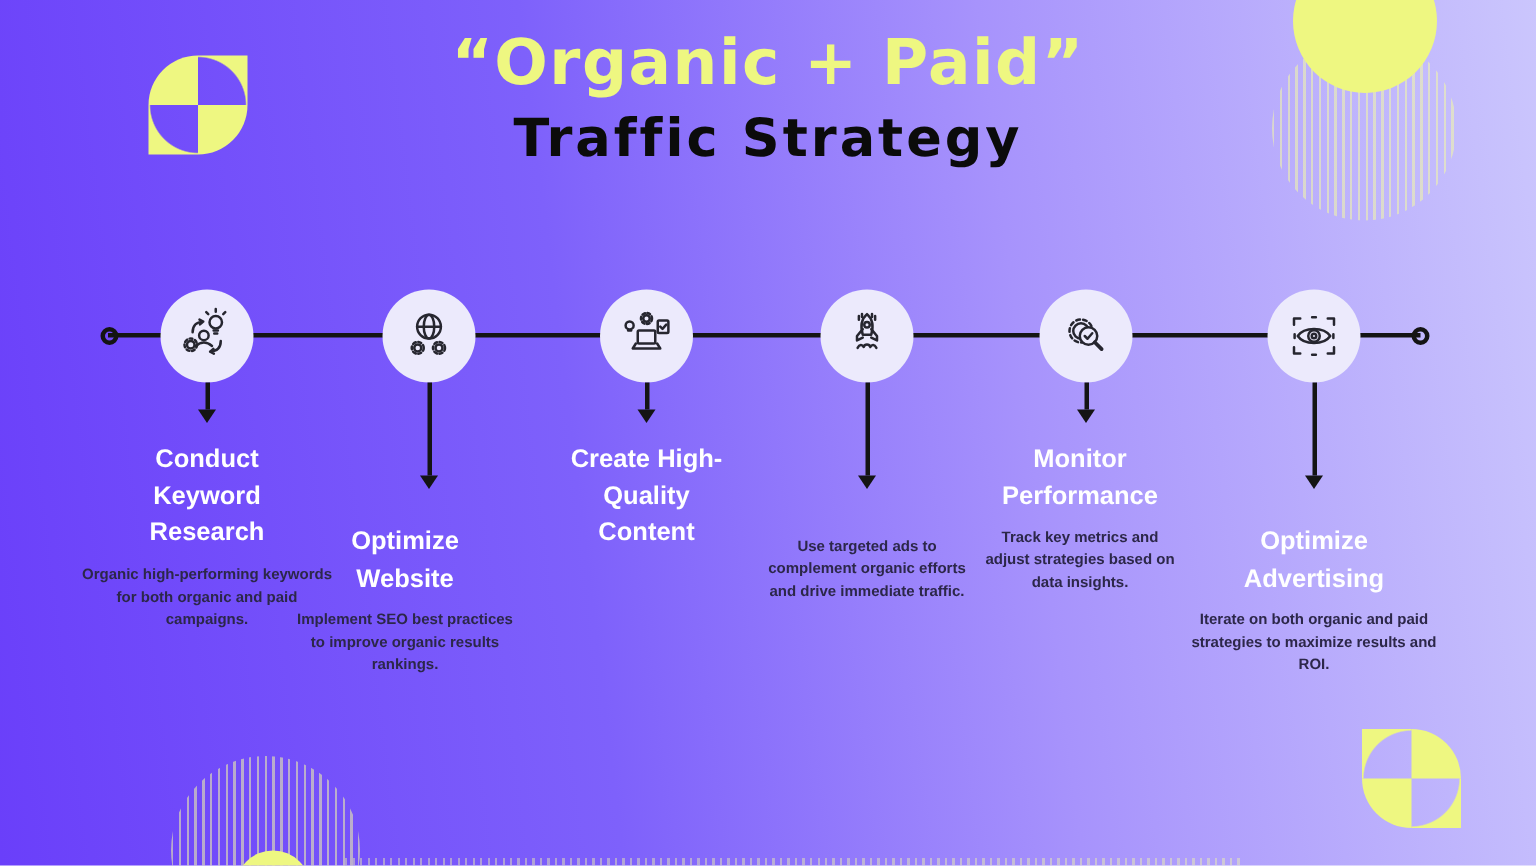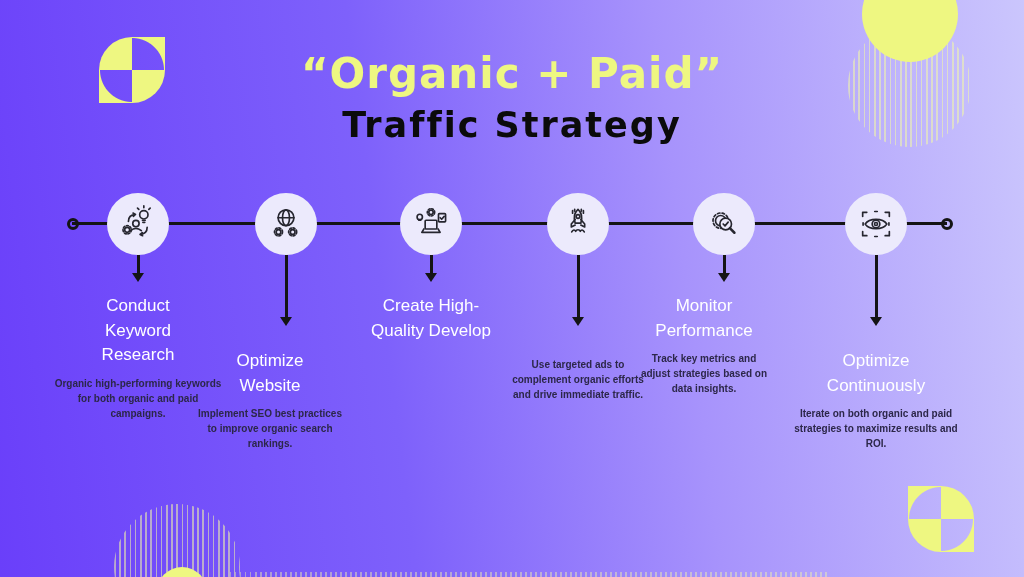--- a/index.html
+++ b/index.html
@@ -38,21 +38,21 @@
   .yellow-circle{position:absolute;border-radius:50%;background:var(--accent-yellow);}
   .yc-tr{left:862px;top:-34px;width:96px;height:96px;}
   .yc-bl{left:157px;top:567px;width:50px;height:50px;}
   .bottom-band{
     position:absolute;left:230px;top:572px;width:600px;height:5px;
     background:repeating-linear-gradient(90deg,var(--stripe) 0 1.5px,rgba(0,0,0,0) 1.5px 5px);
     opacity:.8;
   }
 
   
-  .title-wrap{position:absolute;top:48px;left:0;width:100%;text-align:center;}
+  .title-wrap{position:absolute;top:16px;left:0;width:100%;text-align:center;}
   .title-line1{
     font-family:"DejaVu Sans", sans-serif;font-weight:bold;font-size:42px;line-height:52px;
     color:var(--accent-yellow);letter-spacing:1px;
   }
   .title-line2{
     font-family:"DejaVu Sans", sans-serif;font-weight:bold;font-size:35px;line-height:50px;
     color:var(--title-black);letter-spacing:2px;
   }
 
   
@@ -72,21 +72,21 @@
   }
   .arrow-short{height:18px;}
   .arrow-long{height:62px;}
 
   
   .step{position:absolute;width:176px;text-align:center;}
   .step-high{top:294px;}
   .step-low{top:349px;}
   .step h3{
     margin:0 auto;max-width:126px;font-size:17px;line-height:24.5px;
-    font-weight:normal;color:var(--heading-white);
+    font-weight:bold;color:var(--heading-white);
   }
   .step p{margin:8px auto 0;font-size:10px;line-height:15px;color:var(--body-text);font-weight:bold;}
   .s1 p{max-width:172px;}
   .s2 p{max-width:146px;}
   .s3 p{max-width:172px;}
   .s4 p{max-width:150px;}
   .s5 p{max-width:136px;}
   .s6 p{max-width:168px;}
 
   
@@ -195,30 +195,30 @@
   <div class="arrow arrow-long" style="left:577px"></div>
   <div class="arrow arrow-short" style="left:723px"></div>
   <div class="arrow arrow-long" style="left:875px"></div>
 
   <div class="step step-high s1" style="left:50px">
     <h3>Conduct Keyword Research</h3>
     <p>Organic high-performing keywords for both organic and paid campaigns.</p>
   </div>
   <div class="step step-low s2" style="left:182px">
     <h3>Optimize Website</h3>
-    <p>Implement SEO best practices to improve organic search rankings.</p>
+    <p>Implement SEO best practices to improve organic results rankings.</p>
   </div>
   <div class="step step-high s3" style="left:343px">
-    <h3>Create High-Quality Develop</h3>
+    <h3>Create High-Quality Content</h3>
   </div>
   <div class="step step-low s4" style="left:490px">
     <p>Use targeted ads to complement organic efforts and drive immediate traffic.</p>
   </div>
-  <div class="step step-high s5" style="left:616px">
+  <div class="step step-high s5" style="left:632px">
     <h3>Monitor Performance</h3>
     <p>Track key metrics and adjust strategies based on data insights.</p>
   </div>
   <div class="step step-low s6" style="left:788px">
-    <h3>Optimize Continuously</h3>
+    <h3>Optimize Advertising</h3>
     <p>Iterate on both organic and paid strategies to maximize results and ROI.</p>
   </div>
 
 </div>
 
 </body></html>

